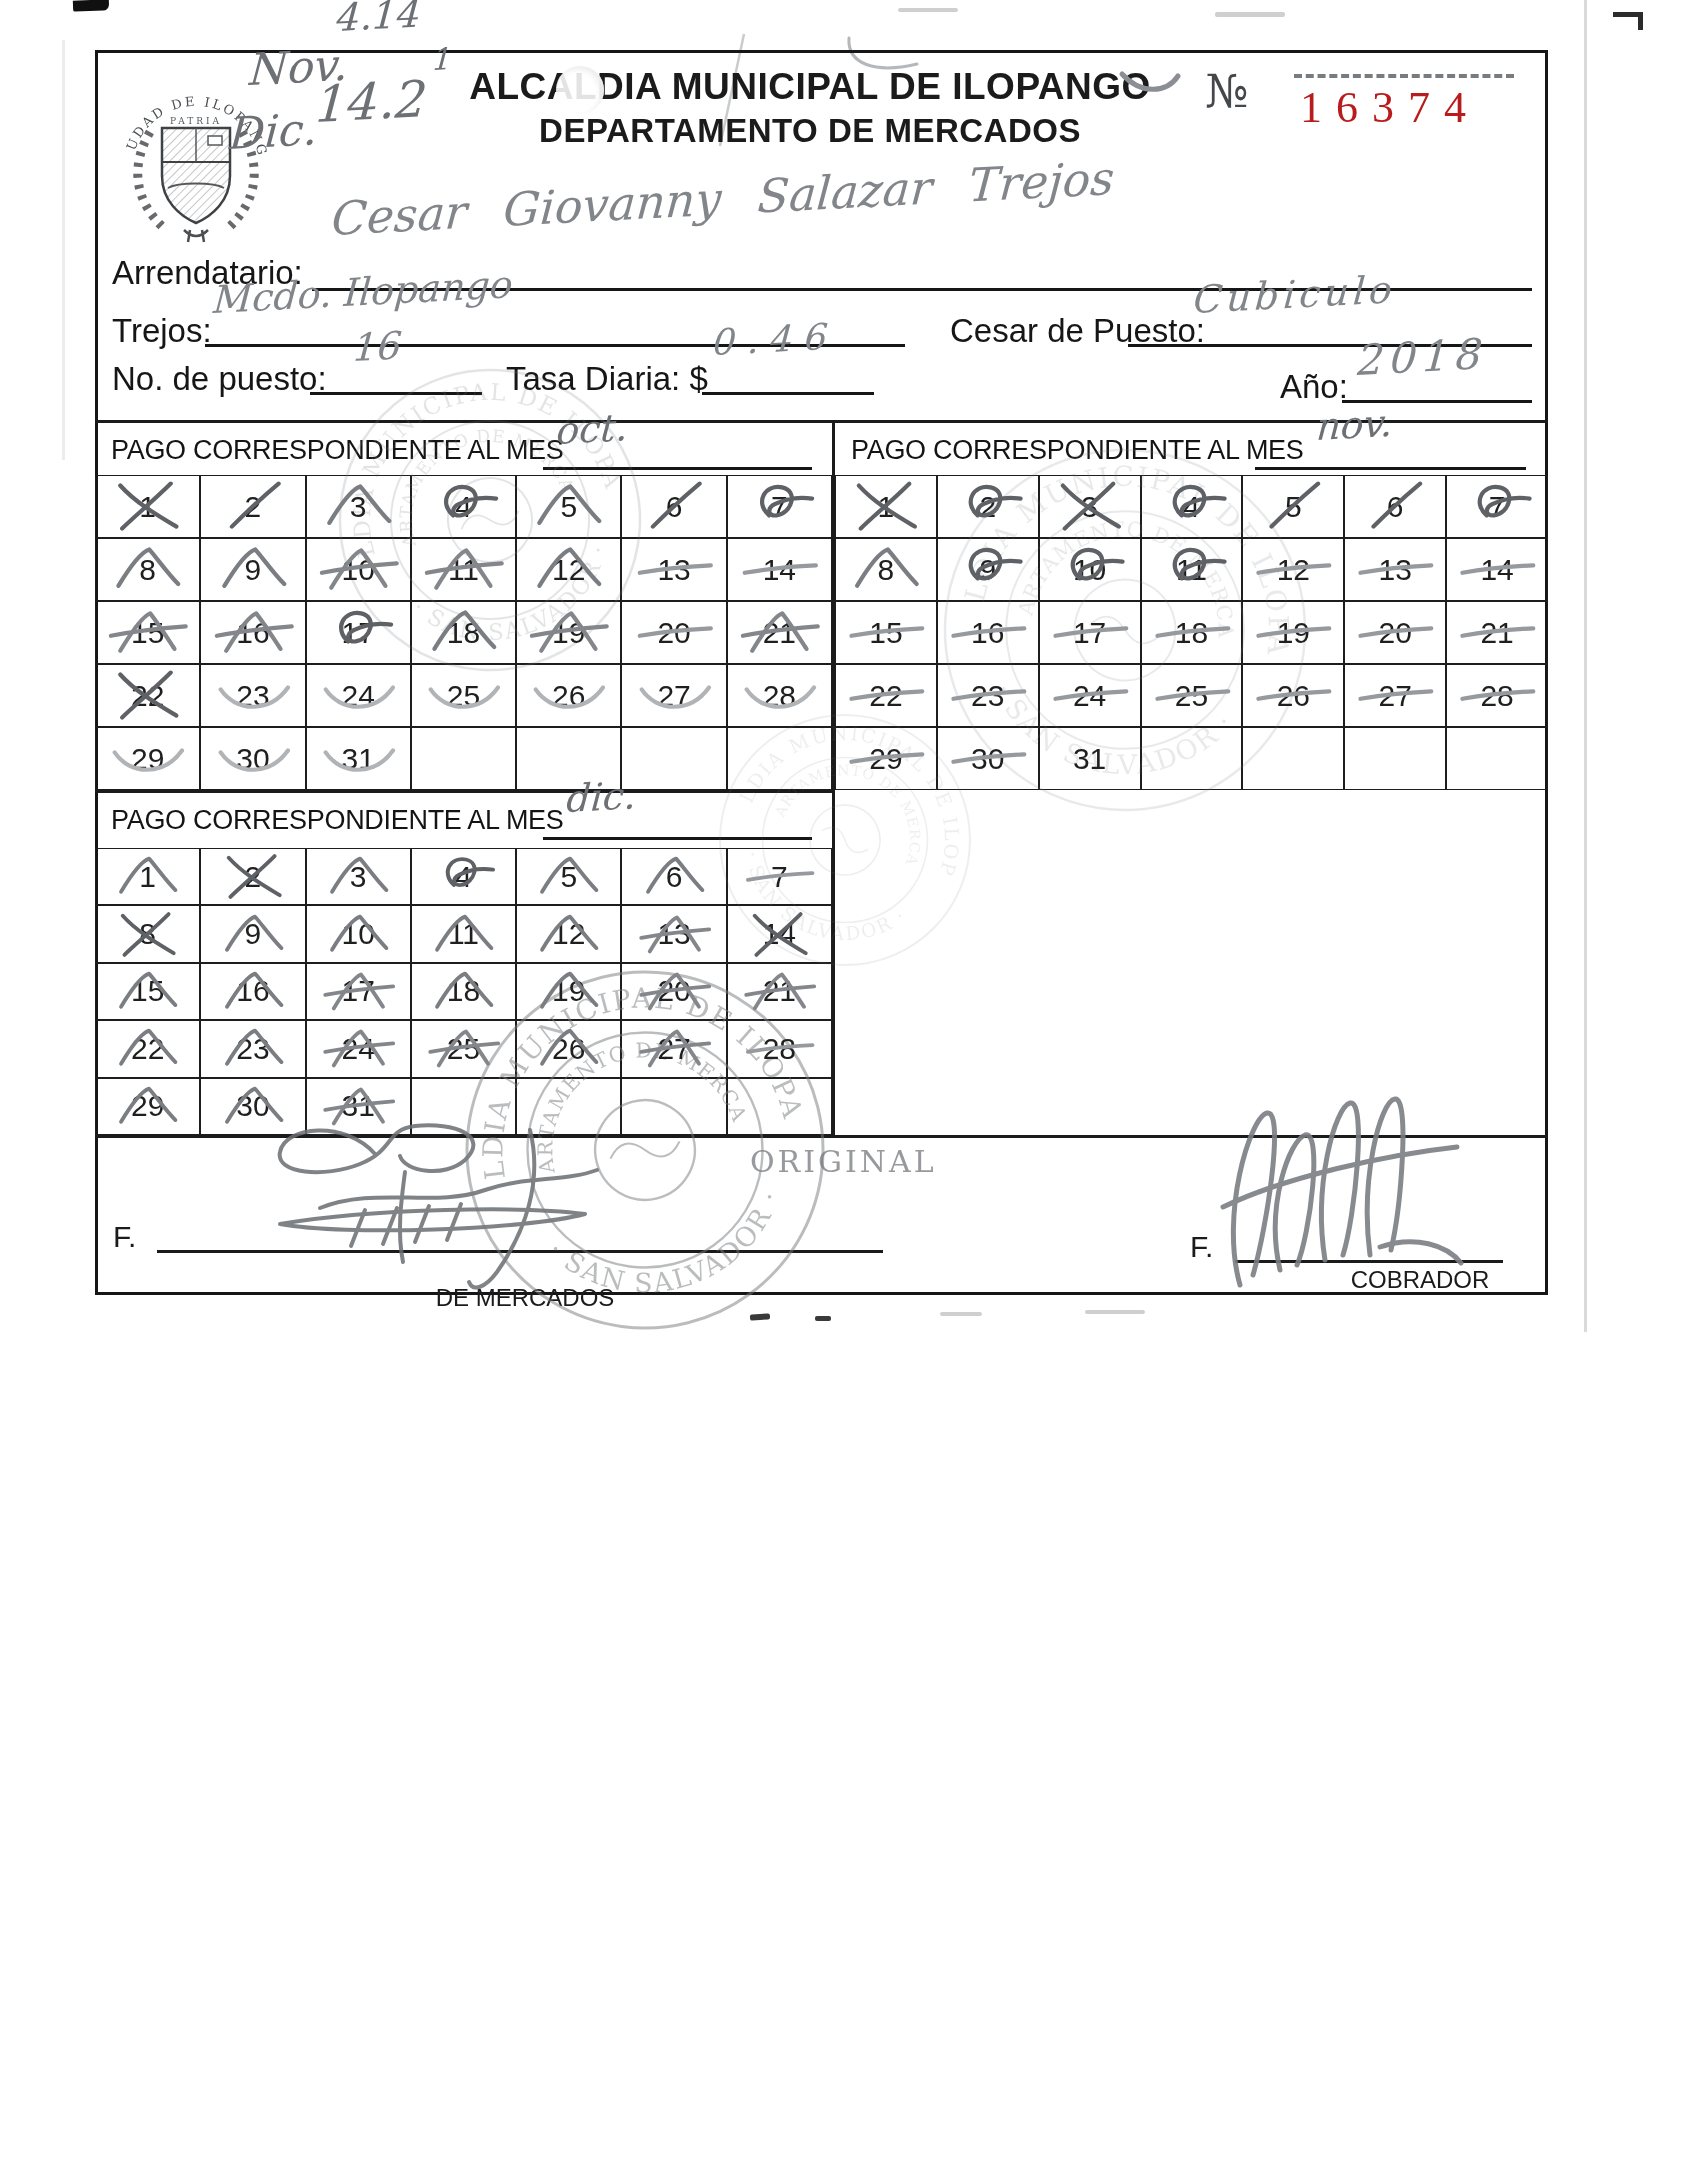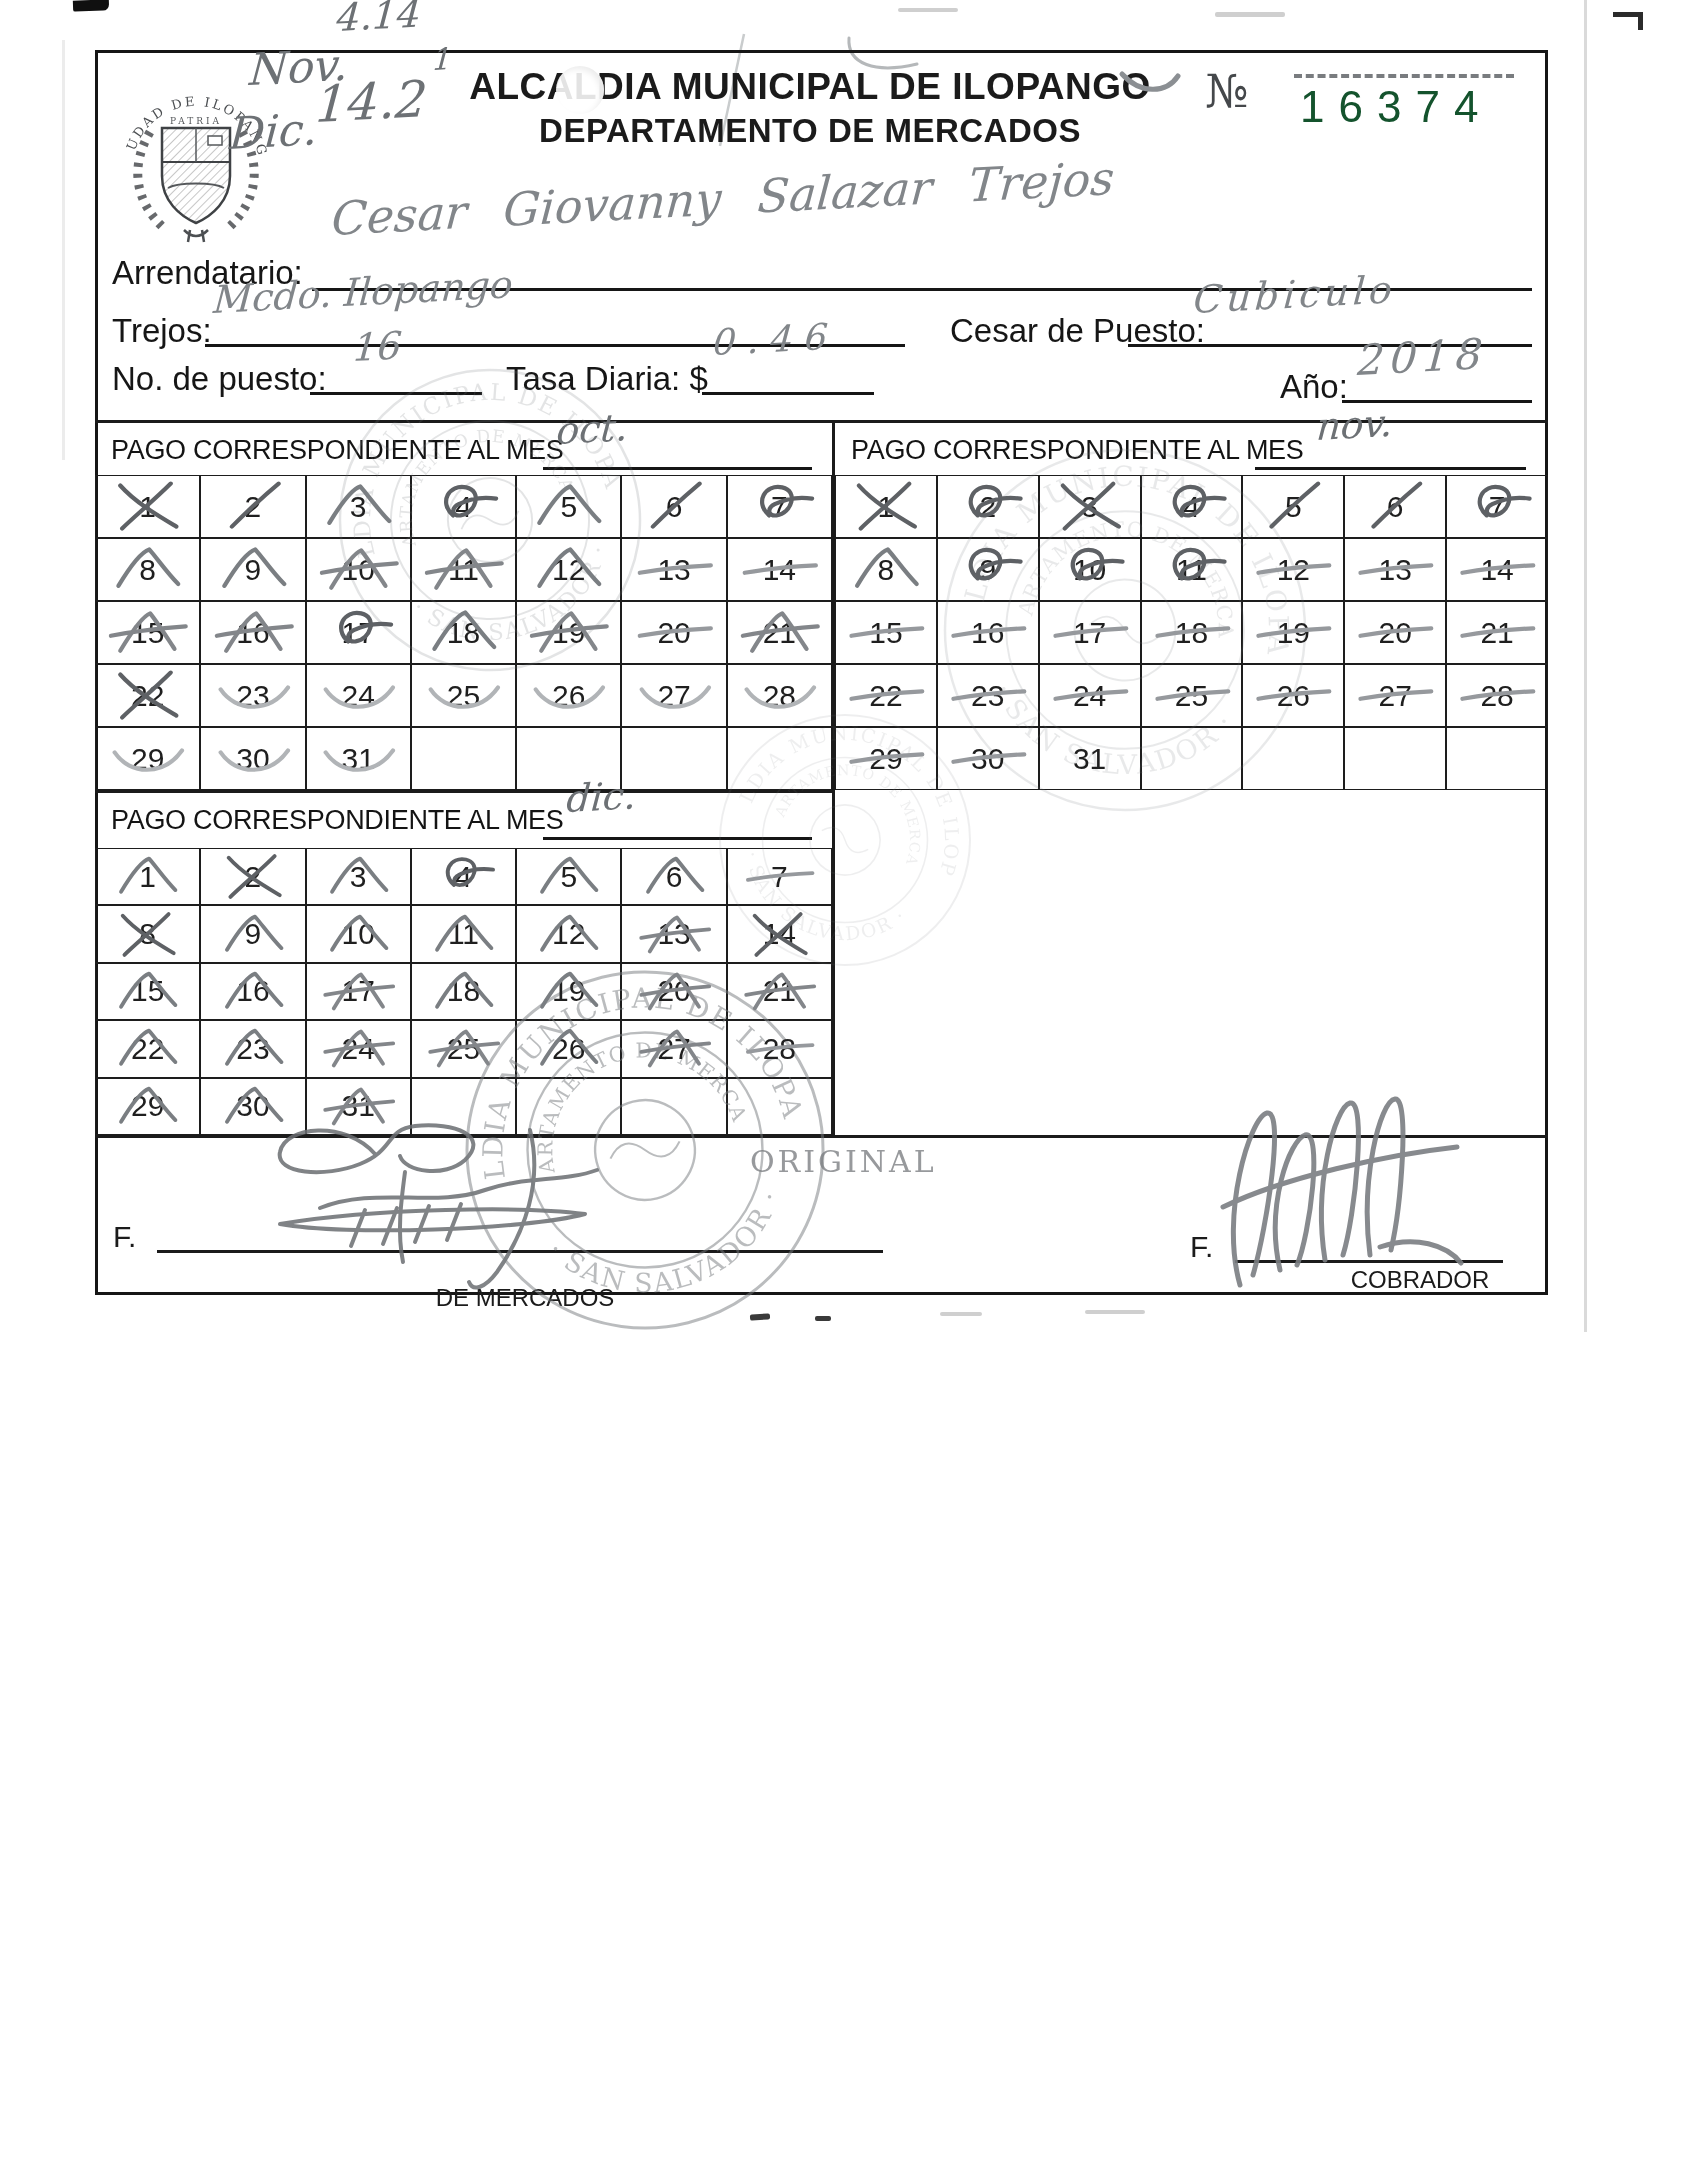--- a/index.html
+++ b/index.html
@@ -23,21 +23,21 @@
   .sec-grid-r{left:835px;top:420px;width:713px;height:370px;border-top-width:3px;}
   .sec-dic{left:95px;top:790px;width:740px;height:345px;border-top-width:3px;border-right-width:3px;}
   .sec-obs{left:835px;top:790px;width:713px;height:345px;border-top-width:3px;}
   .sec-footer{left:95px;top:1135px;width:1453px;height:160px;border-top-width:3px;}
 
   
   .title1{left:440px;top:66px;width:740px;text-align:center;font-size:37px;font-weight:bold;letter-spacing:.5px;}
   .title2{left:440px;top:112px;width:740px;text-align:center;font-size:33px;font-weight:bold;letter-spacing:.5px;}
   .blot{left:556px;top:66px;width:48px;height:48px;background:rgba(255,255,255,.88);border-radius:50%;box-shadow:inset -3px 3px 6px #ececec;}
   .no-label{left:1205px;top:64px;font-family:"DejaVu Serif",serif;font-size:46px;color:#45484b;}
-  .no-digits{left:1300px;top:82px;font-family:Liberation Sans, sans-serif;font-size:44px;color:#14532d;letter-spacing:14px;}
+  .no-digits{left:1300px;top:82px;font-family:Liberation Serif, serif;font-size:44px;color:#b91c1c;letter-spacing:14px;}
   .no-dashes{left:1294px;top:74px;width:220px;height:0;border-top:4px dashed #585c60;opacity:.8;}
 
   
   .hand{position:absolute;font-family:"DejaVu Serif",serif;font-style:italic;color:#82868a;
         transform:rotate(-3deg) skewX(-7deg);transform-origin:left bottom;white-space:nowrap;}
   .hand.dk{color:#6d7175;}
 
   
   .flabel{position:absolute;font-size:33px;color:#161616;}
   .fline{position:absolute;height:0;border-top:3px solid #161616;}

